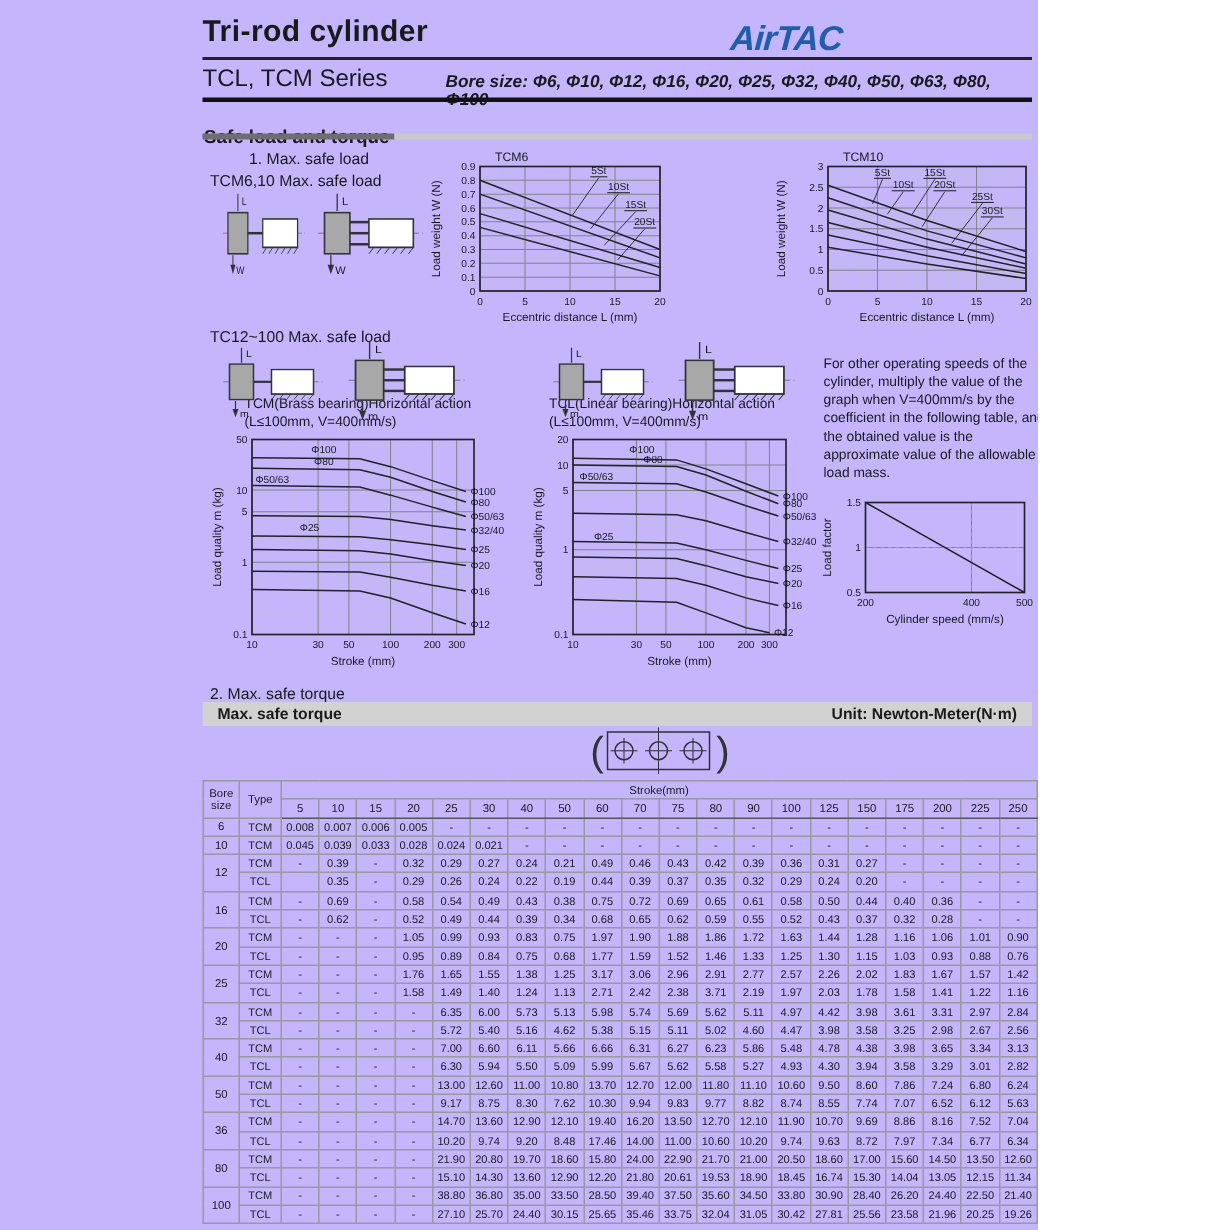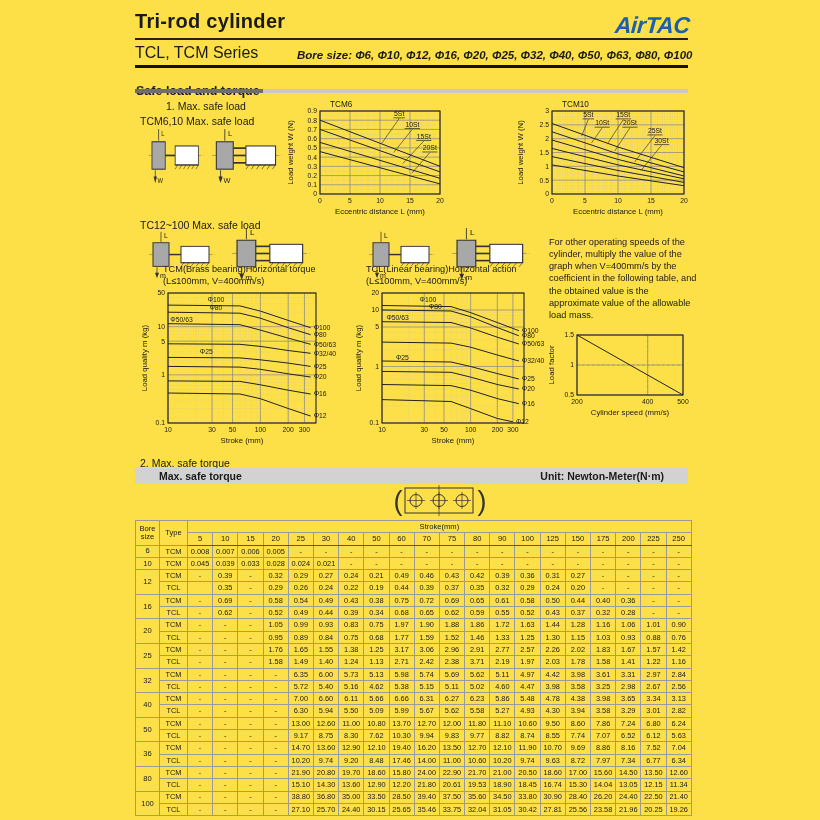--- a/index.html
+++ b/index.html
@@ -1,36 +1,36 @@
 <!DOCTYPE html>
 <html><head>
 <meta charset="utf-8">
 <style>
   html,body{margin:0;padding:0;background:#fff;}
-  #page{position:relative;width:820px;height:820px;background:#fde047;
+  #page{position:relative;width:692px;height:820px;background:#c4b5fd;
         font-family:"Liberation Sans",sans-serif;color:#1a1a1a;overflow:hidden;}
   .abs{position:absolute;}
   .hdr-title{left:135px;top:10px;font-size:20px;font-weight:bold;letter-spacing:.3px;}
   .brand{right:130px;top:12px;font-size:23px;font-weight:800;font-style:italic;
          color:#1c5fae;letter-spacing:-.5px;transform:skewX(-4deg);}
   .rule1{left:135px;top:38px;width:553px;height:2px;background:#222;}
   .series{left:135px;top:44px;font-size:16px;font-weight:normal;}
   .bore{left:297px;top:49px;font-size:11.5px;font-weight:bold;font-style:italic;}
   .rule2{left:135px;top:65px;width:553px;height:2.5px;background:#111;}
   .sect{left:136px;top:72px;font-size:12.5px;font-weight:bold;margin-top:12px;}
   .bar-d{left:135px;top:89px;width:128px;height:4px;background:#6e6e6e;}
   .bar-l{left:263px;top:89px;width:425px;height:4px;background:#c9c9c9;}
   .t1{left:140px;top:100px;font-size:10.5px;margin-left:26px;}
   .t2{left:140px;top:115px;font-size:10.5px;}
   .t3{left:140px;top:219px;font-size:10.5px;}
   .note{left:549px;top:236px;width:151px;font-size:9.2px;line-height:1.32;}
   .t4{left:140px;top:457px;font-size:10.5px;}
   .torque-bar{left:135px;top:468px;width:553px;height:16px;background:#d2d2d2;
               font-weight:bold;font-size:10.5px;display:flex;justify-content:space-between;
-              align-items:center;padding:0 24px;box-sizing:border-box;}
+              align-items:center;padding:0 10px;box-sizing:border-box;}
   .ctitle{font-size:9.2px;line-height:1.25;}
   #torque-table{position:absolute;left:135px;top:520px;width:556px;border-collapse:collapse;
         table-layout:fixed;font-size:7.4px;color:#1a1a1a;border:1.2px solid #555;}
   #torque-table th,#torque-table td{border:.6px solid #9a9a9a;text-align:center;padding:0;
         height:11.3px;line-height:1;font-weight:normal;overflow:hidden;white-space:nowrap;}
   #torque-table thead th{font-size:7.6px;}
   #torque-table thead tr:last-child th{border-bottom:1px solid #555;}
   #torque-table tr.gs td{border-top:1px solid #555;}
   .boreCell{font-size:7.6px;}
   svg{overflow:visible;}
@@ -816,21 +816,21 @@
       <line x1="133.36" y1="39.93333333333332" x2="148.56" y2="39.93333333333332" stroke="#222" stroke-width="0.7"></line>
       <line x1="140.96" y1="40.533333333333324" x2="120.5" y2="67.18333333333334" stroke="#222" stroke-width="0.6"></line>
       <text x="147.56" y="47.81666666666666" font-size="6.8" text-anchor="middle" fill="#1a1a1a" font-family="Liberation Sans, sans-serif" font-weight="normal">30St</text>
       <line x1="139.96" y1="49.61666666666666" x2="155.16" y2="49.61666666666666" stroke="#222" stroke-width="0.7"></line>
       <line x1="147.56" y1="50.21666666666666" x2="127.10000000000001" y2="75.48333333333333" stroke="#222" stroke-width="0.6"></line>
       <text x="48" y="12" font-size="8.2" text-anchor="start" fill="#1a1a1a" font-family="Liberation Sans, sans-serif" font-weight="normal">TCM10</text>
       <text x="104" y="119" font-size="7.8" text-anchor="middle" fill="#1a1a1a" font-family="Liberation Sans, sans-serif" font-weight="normal">Eccentric distance  L (mm)</text>
       <text x="0" y="0" font-size="7.8" text-anchor="middle" fill="#1a1a1a" font-family="Liberation Sans, sans-serif" font-weight="normal" transform="translate(9,57.5) rotate(-90)">Load weight  W  (N)</text>
     </svg>
     <div class="abs ctitle" style="left: 163px; top: 264px;">
-      <div>TCM(Brass bearing)Horizontal torque</div>
+      <div>TCM(Brass bearing)Horizontal action</div>
       <div>(L≤100mm, V=400mm/s)</div>
     </div>
     <svg width="226" height="174" style="position: absolute; left: 138px; top: 285px; overflow: visible;">
       <line x1="57.80947005694793" y1="8" x2="57.80947005694793" y2="138" stroke="#c4c4c4" stroke-width="0.5" stroke-dasharray="1,1.5"></line>
       <line x1="74.07696720519029" y1="8" x2="74.07696720519029" y2="138" stroke="#c4c4c4" stroke-width="0.5" stroke-dasharray="1,1.5"></line>
       <line x1="85.61894011389586" y1="8" x2="85.61894011389586" y2="138" stroke="#c4c4c4" stroke-width="0.5" stroke-dasharray="1,1.5"></line>
       <line x1="94.57158982915622" y1="8" x2="94.57158982915622" y2="138" stroke="#c4c4c4" stroke-width="0.5" stroke-dasharray="1,1.5"></line>
       <line x1="101.88643726213822" y1="8" x2="101.88643726213822" y2="138" stroke="#c4c4c4" stroke-width="0.5" stroke-dasharray="1,1.5"></line>
       <line x1="108.07105264418631" y1="8" x2="108.07105264418631" y2="138" stroke="#c4c4c4" stroke-width="0.5" stroke-dasharray="1,1.5"></line>
       <line x1="113.42841017084375" y1="8" x2="113.42841017084375" y2="138" stroke="#c4c4c4" stroke-width="0.5" stroke-dasharray="1,1.5"></line>

